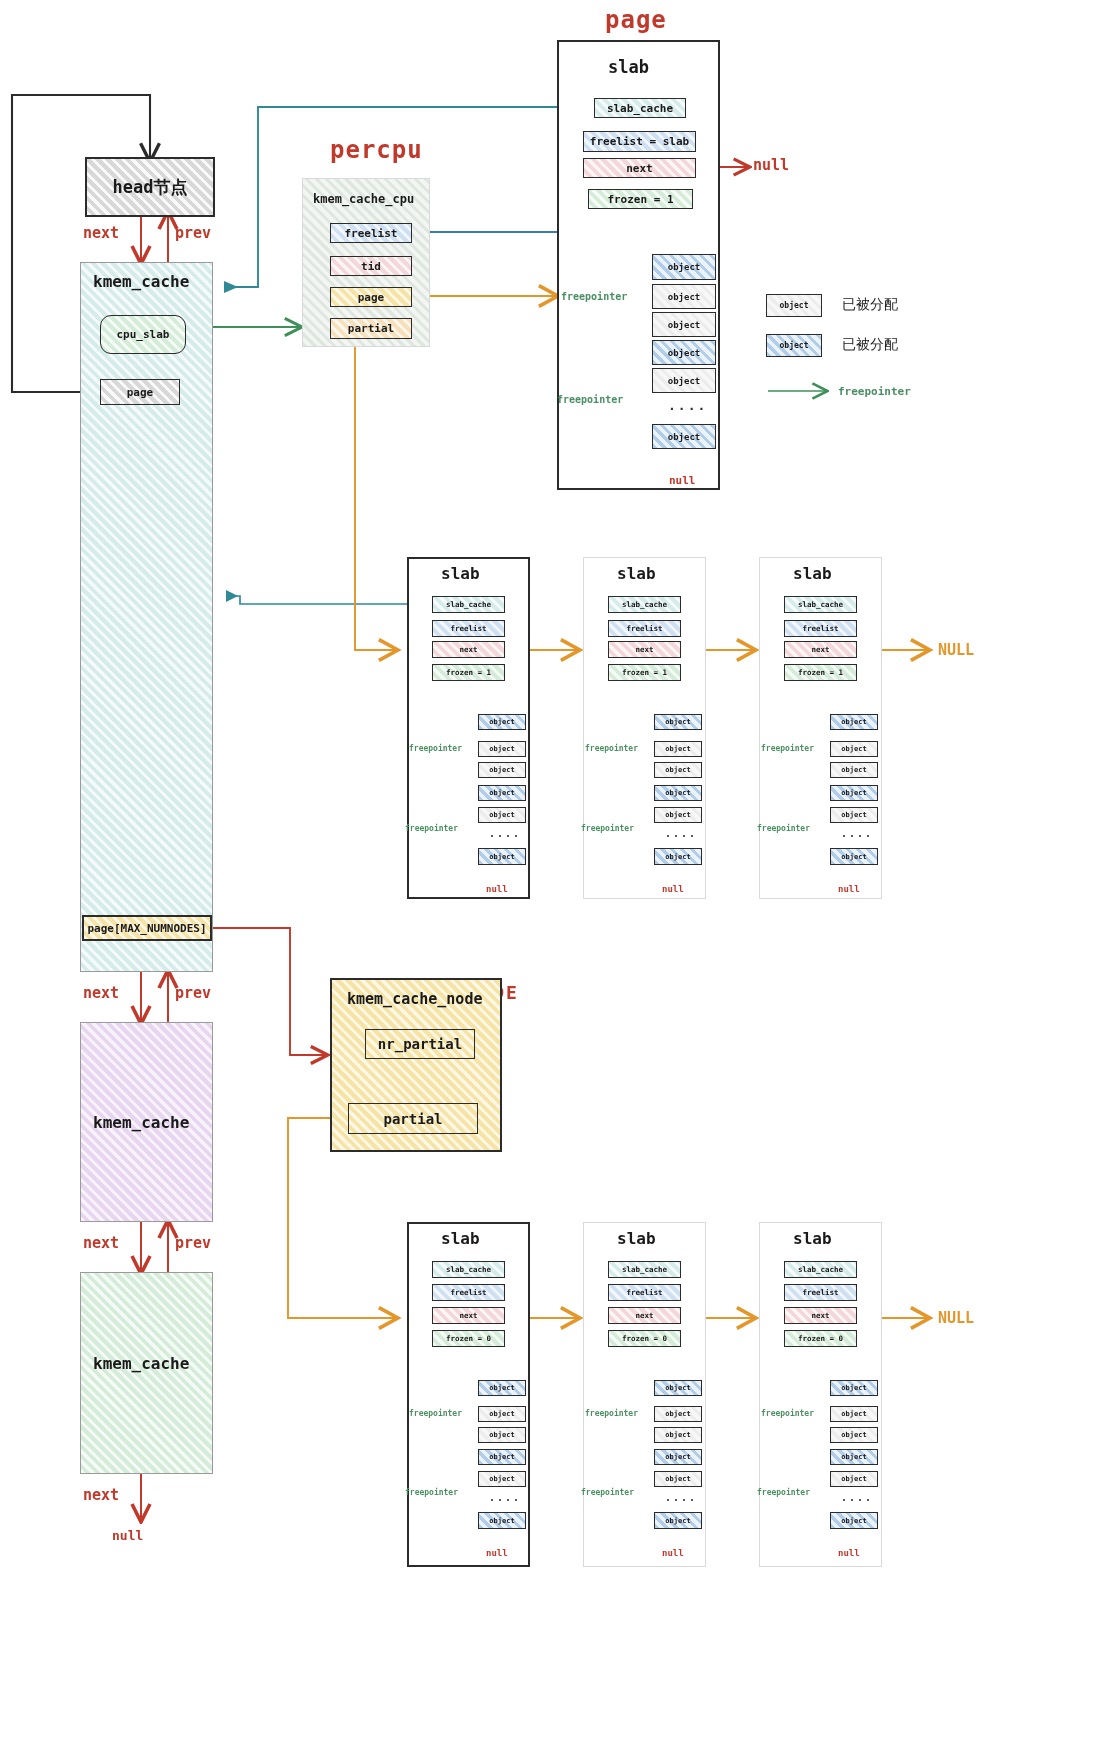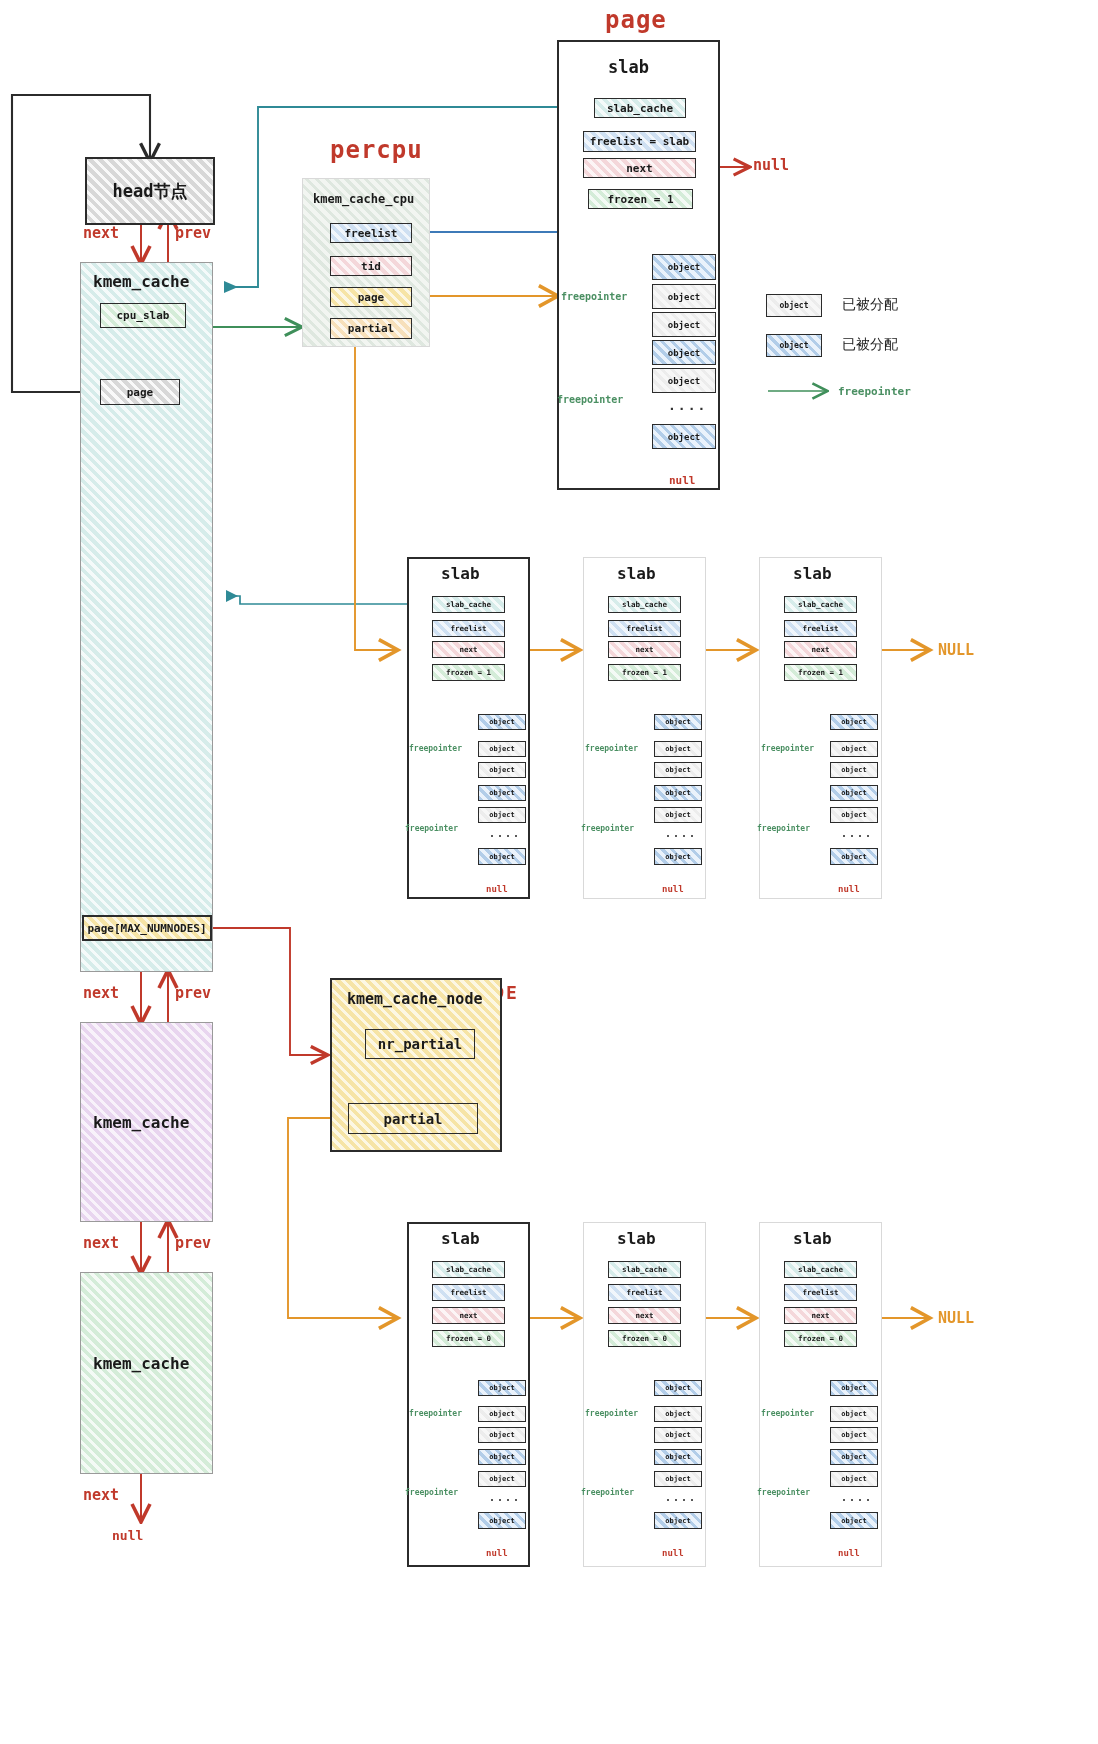--- a/index.html
+++ b/index.html
@@ -244,27 +244,27 @@
     <path d="M768,391 L826,391" stroke="#3f8f5a" stroke-width="1.7" fill="none" marker-end="url(#ar-green)"></path>
   </g>
 </svg>
 
 <div class="layer">
 
   <div class="lbl red-title" style="left:605px;top:6px;">page</div>
   <div class="lbl red-title" style="left:330px;top:136px;">percpu</div>
   <div class="lbl red-label" style="left:352px;top:948px;font-size:18px;letter-spacing:2px;margin-top:34px;">PER NUMA NODE</div>
 
-  <div class="node bd h-grey ctr t-big" style="left:85px;top:157px;width:130px;height:68px;">head节点</div>
+  <div class="node bd h-grey ctr t-big" style="left:85px;top:157px;width:130px;height:60px;">head节点</div>
   <div class="lbl red-label" style="left:83px;top:224px;">next</div>
   <div class="lbl red-label" style="left:175px;top:224px;">prev</div>
 
   <div class="node bd-grey h-teal" style="left:80px;top:262px;width:133px;height:710px;"></div>
   <div class="lbl t-mid" style="left:93px;top:272px;">kmem_cache</div>
-  <div class="node bd-thin h-green ctr t-sm" style="left:100px;top:303px;width:86px;height:25px;">cpu_slab</div>
+  <div class="node bd-thin h-green ctr t-sm" style="left:100px;top:315px;width:86px;height:39px;border-radius:11px;">cpu_slab</div>
   <div class="node bd-thin h-grey ctr t-sm" style="left:100px;top:379px;width:80px;height:26px;">page</div>
   <div class="node bd h-yellow ctr" style="left:82px;top:915px;width:130px;height:26px;font-size:11px;font-weight:700;">page[MAX_NUMNODES]</div>
 
   <div class="lbl red-label" style="left:83px;top:984px;">next</div>
   <div class="lbl red-label" style="left:175px;top:984px;">prev</div>
 
   <div class="node bd-grey h-purple" style="left:80px;top:1022px;width:133px;height:200px;"></div>
   <div class="lbl t-mid" style="left:93px;top:1113px;">kmem_cache</div>
   <div class="lbl red-label" style="left:83px;top:1234px;">next</div>
   <div class="lbl red-label" style="left:175px;top:1234px;">prev</div>

